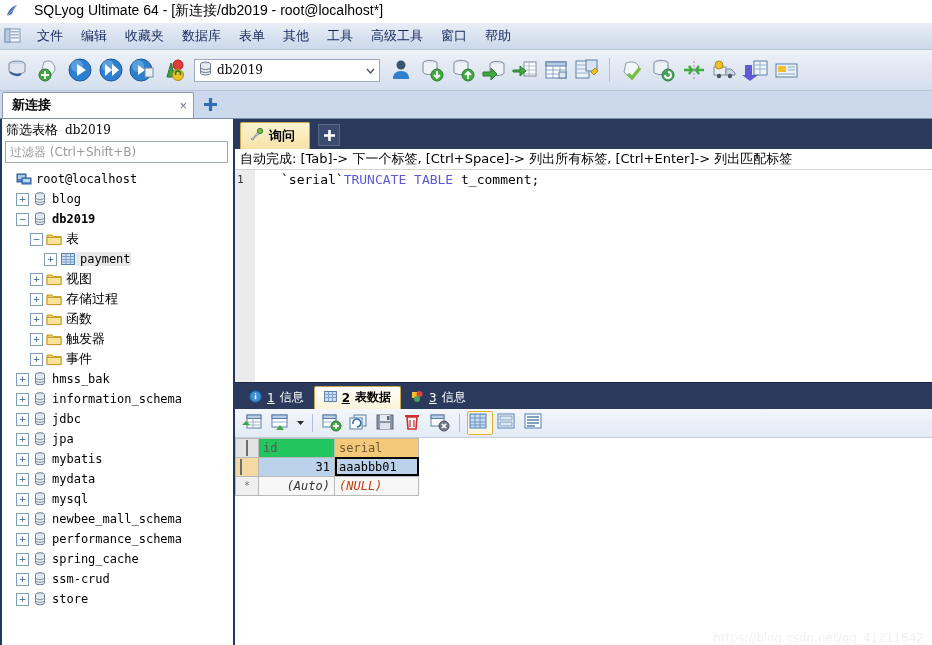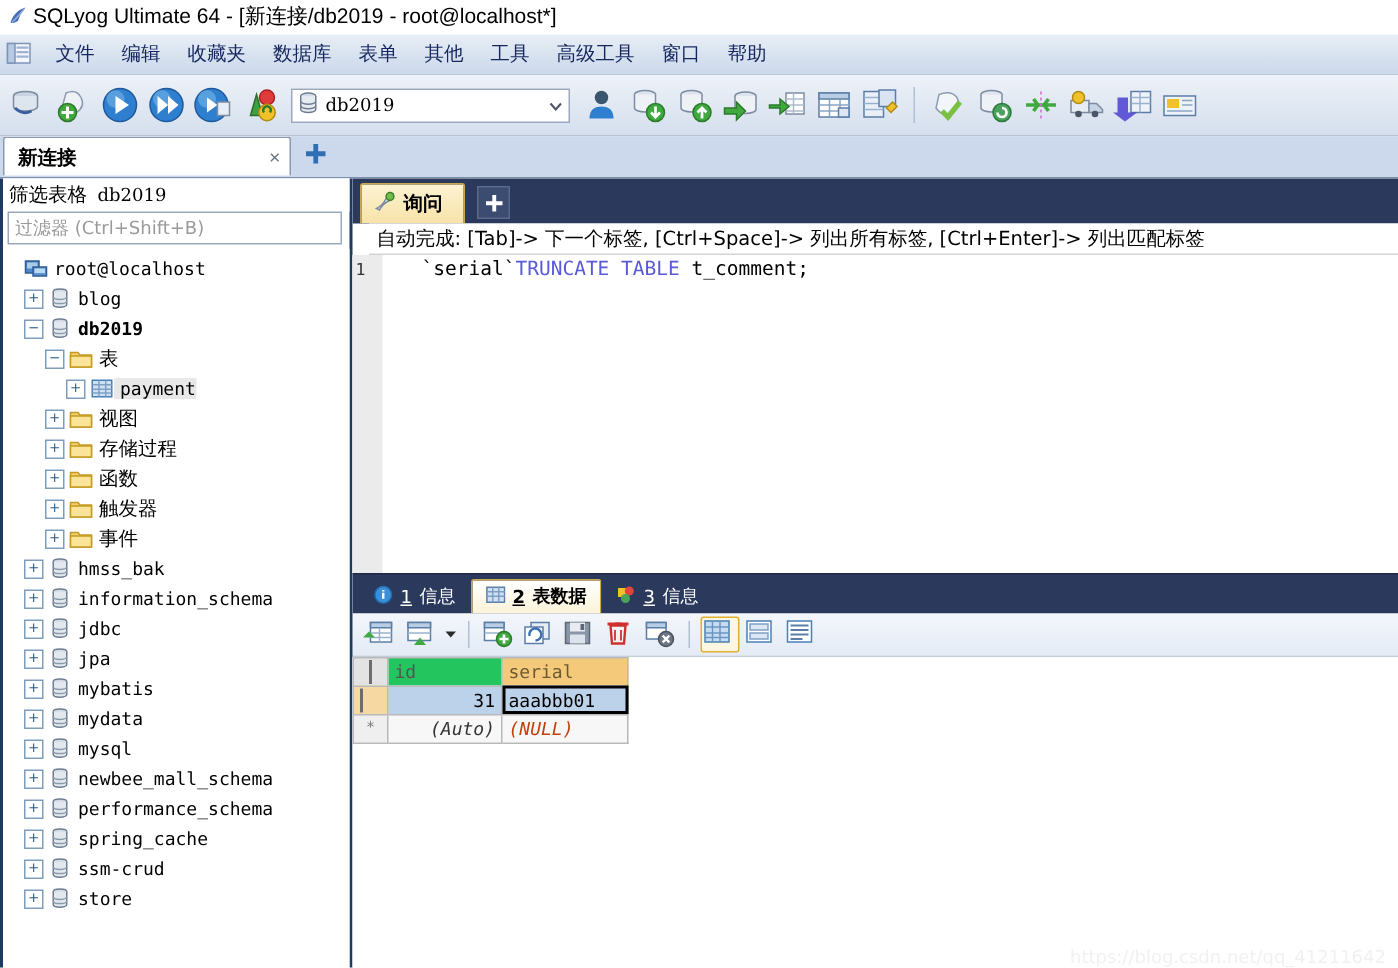--- a/index.html
+++ b/index.html
@@ -9,21 +9,21 @@
     font-size:12px;
     background:#ffffff;
     overflow:hidden;
     -webkit-font-smoothing:none;
   }
   .app { position:relative; width:932px; height:645px; }
 
   
   .titlebar {
     height:22px; background:#ffffff;
-    display:flex; align-items:center; gap:2px;
+    display:flex; align-items:center; gap:14px;
     padding:0 4px; border-bottom:1px solid #ffffff;
   }
   .title-ico { width:16px; height:16px; position:relative; flex:none; }
   .title-ico svg { display:block; }
   .title-text { font-size:14px; color:#000; white-space:nowrap; letter-spacing:0px; }
 
   
   .menubar {
     height:26px;
     background:linear-gradient(to bottom,#e8eef6 0%,#d9e3f0 50%,#ccd9ec 100%);
@@ -52,21 +52,21 @@
     display:flex; align-items:center; gap:5px; padding:0 2px 0 4px;
     margin:0 4px; font-size:12px; color:#000; flex:none;
     font-family:"DejaVu Sans Mono", monospace;
   }
   .db-select .cap { flex:1; font-family:"DejaVu Serif", serif; font-size:12px; }
   .caret { width:13px; height:13px; flex:none; }
 
   
   .conn-strip {
     height:27px; background:#ccd9ec;
-    display:flex; align-items:flex-start; padding-left:2px;
+    display:flex; align-items:center; padding-left:2px;
     border-bottom:1px solid #7d8fa6;
   }
   .conn-tab {
     height:25px; background:#ffffff;
     border:1px solid #8a9ab0; border-bottom:none;
     display:flex; align-items:center; gap:6px;
     padding:0 6px 0 9px; min-width:175px;
     border-radius:2px 2px 0 0;
   }
   .conn-tab .lbl { font-size:13px; font-weight:bold; color:#000; font-family:"DejaVu Sans", sans-serif; }
@@ -135,21 +135,21 @@
   .qadd {
     width:20px; height:20px; margin-left:8px; margin-bottom:3px;
     background:#3c4c70; border:1px solid #59688c;
     display:flex; align-items:center; justify-content:center;
     color:#fff; font-size:15px; line-height:1;
   }
   .hintbar {
     height:20px; background:#fff; border-bottom:1px solid #d4d4d4;
     display:flex; align-items:center; padding-left:5px;
     font-size:13px; color:#000; font-family:"DejaVu Sans", sans-serif;
-    white-space:nowrap; flex:none;margin-left:11px;
+    white-space:nowrap; flex:none;
   }
   .editor { flex:1; display:flex; background:#fff; min-height:0; position:relative; }
   .gutter {
     width:18px; background:#ebebeb; flex:none;
     font-family:"DejaVu Sans Mono", monospace; font-size:11px; color:#333;
     text-align:left; padding:2px 0 0 2px; line-height:15px;
   }
   .code {
     flex:1; padding:2px 0 0 26px;
     font-family:"DejaVu Sans Mono", monospace; font-size:13px; line-height:15px;

